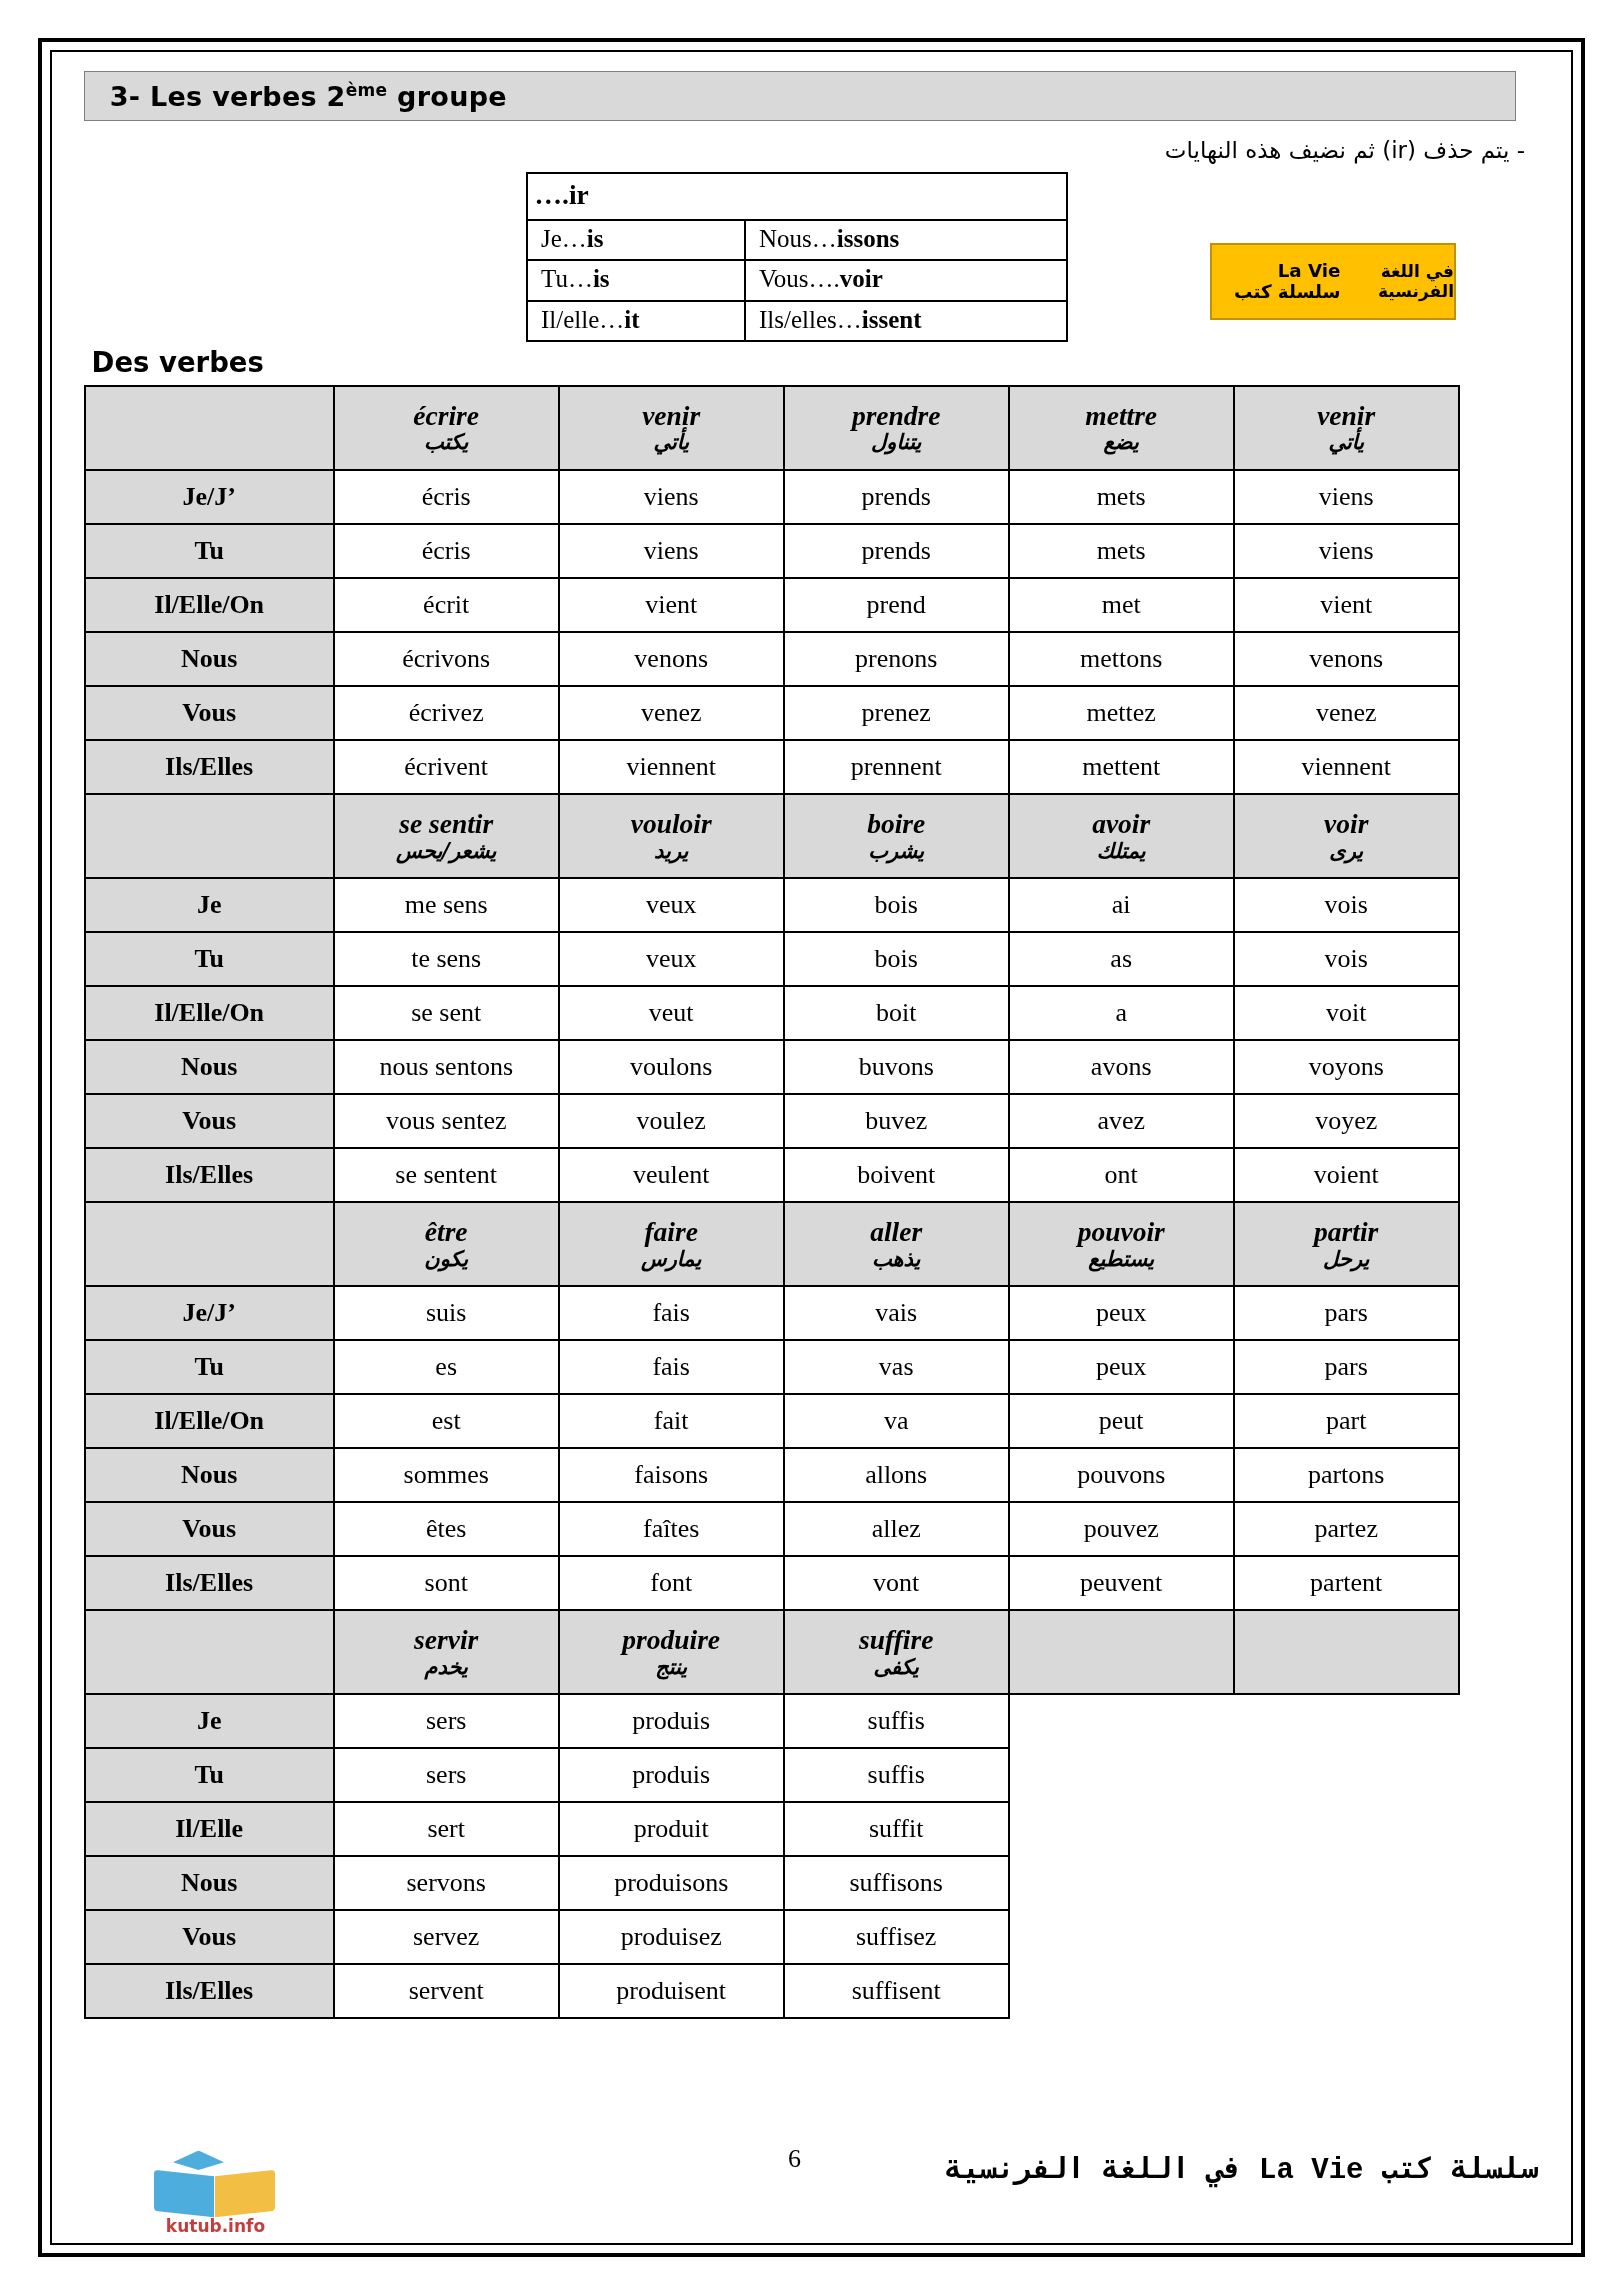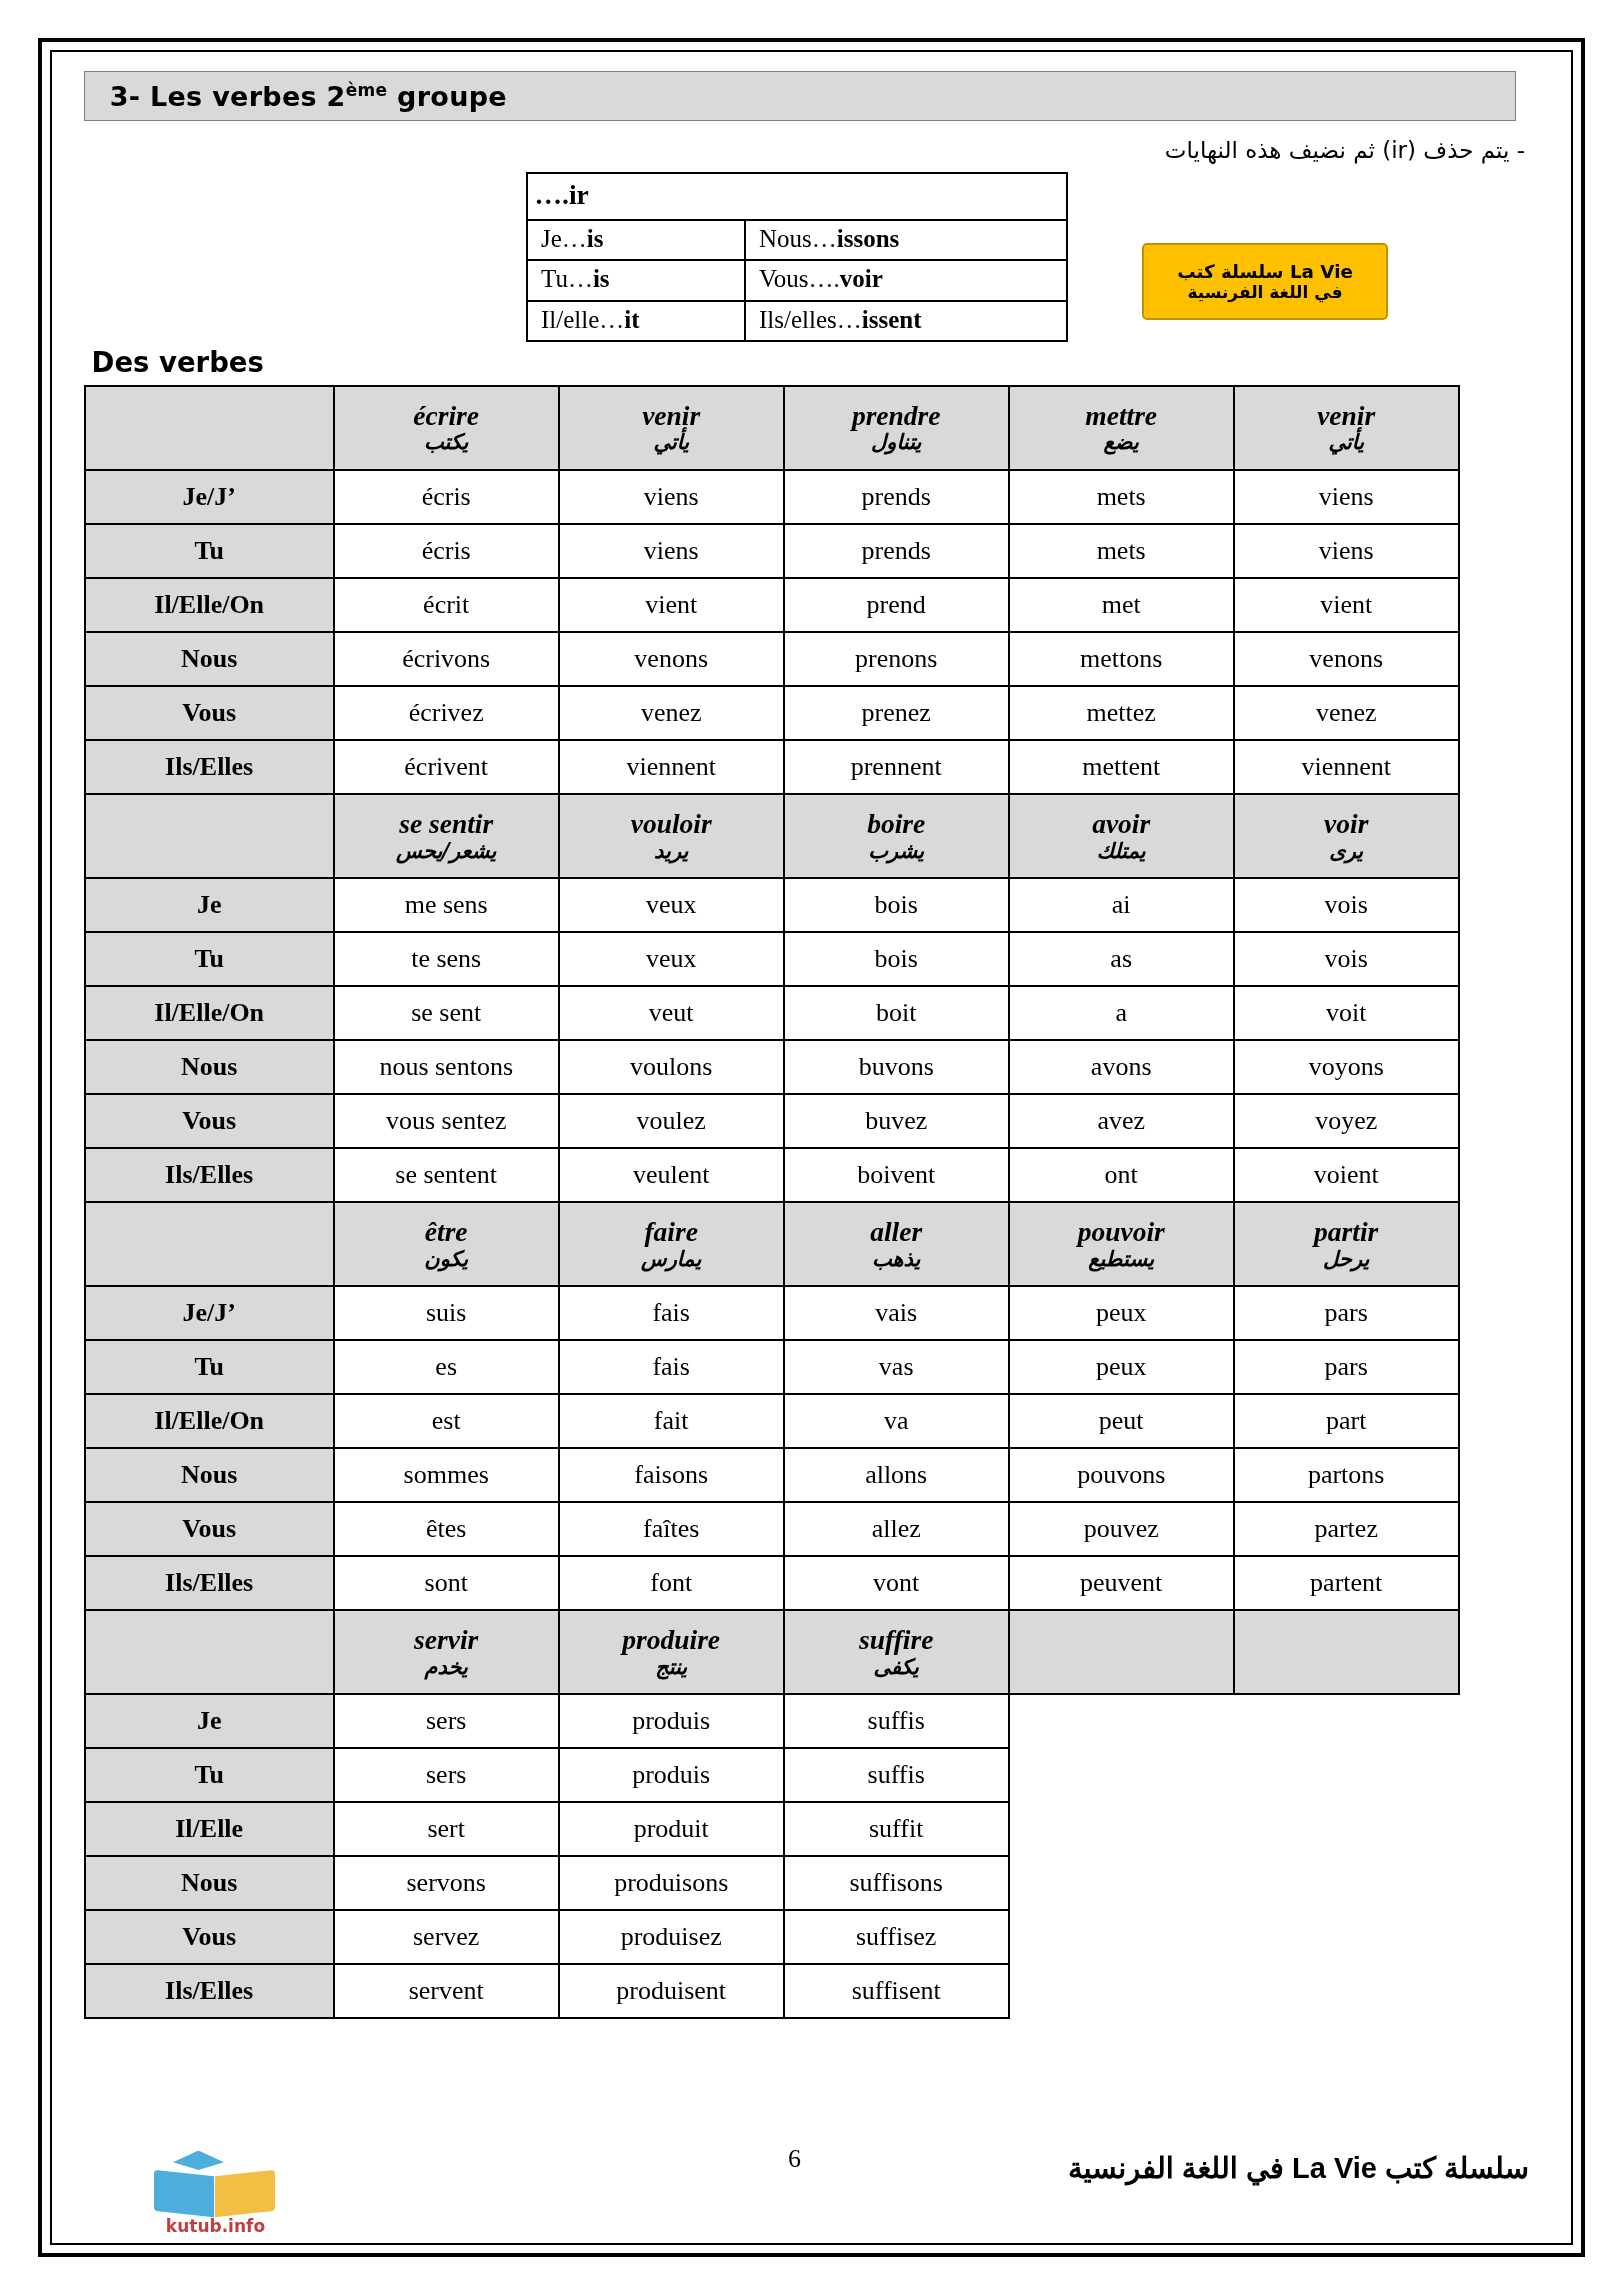--- a/index.html
+++ b/index.html
@@ -103,29 +103,29 @@
     font-size: 27.5px;
     padding: 5.2px 6.5px 7.9px 6.5px;
   }
   table.ir-table td b { font-weight: bold; }
   .ir-c1 { width: 190px; }
   .ir-c2 { width: 294px; }
 
   
   .lavie {
     position: absolute;
-    left: 1074px;
+    left: 1142px;
     top: 71px;
     width: 242px;
     height: 73px;
     background: #ffc000;
     border: 2px solid #c09200;
-    border-radius: 5px;
+    border-radius: 0;
     display: flex;
-    flex-direction: column;
+    flex-direction: row;
     align-items: center;
     justify-content: center;
     line-height: 1.18;
   }
   .lavie .l1 {
     font-family: "DejaVu Sans", sans-serif;
     font-size: 18.3px;
     font-weight: bold;
     direction: rtl;
   }
@@ -199,24 +199,24 @@
   }
   .page-num {
     position: absolute;
     left: 720px;
     top: 0px;
     font-size: 26px;
     font-family: "Liberation Serif", serif;
   }
   .footer-ar {
     position: absolute;
-    right: 26px;
+    right: 17px;
     top: 6.5px;
     direction: rtl;
-    font-family: Liberation Sans, sans-serif;
+    font-family: Liberation Mono, monospace;
     font-weight: bold;
     font-size: 29px;
   }
   .logo-mark {
     position: absolute;
     left: 79px;
     top: 6.5px;
     width: 137px;
     height: 92px;
     opacity: 0.85;

